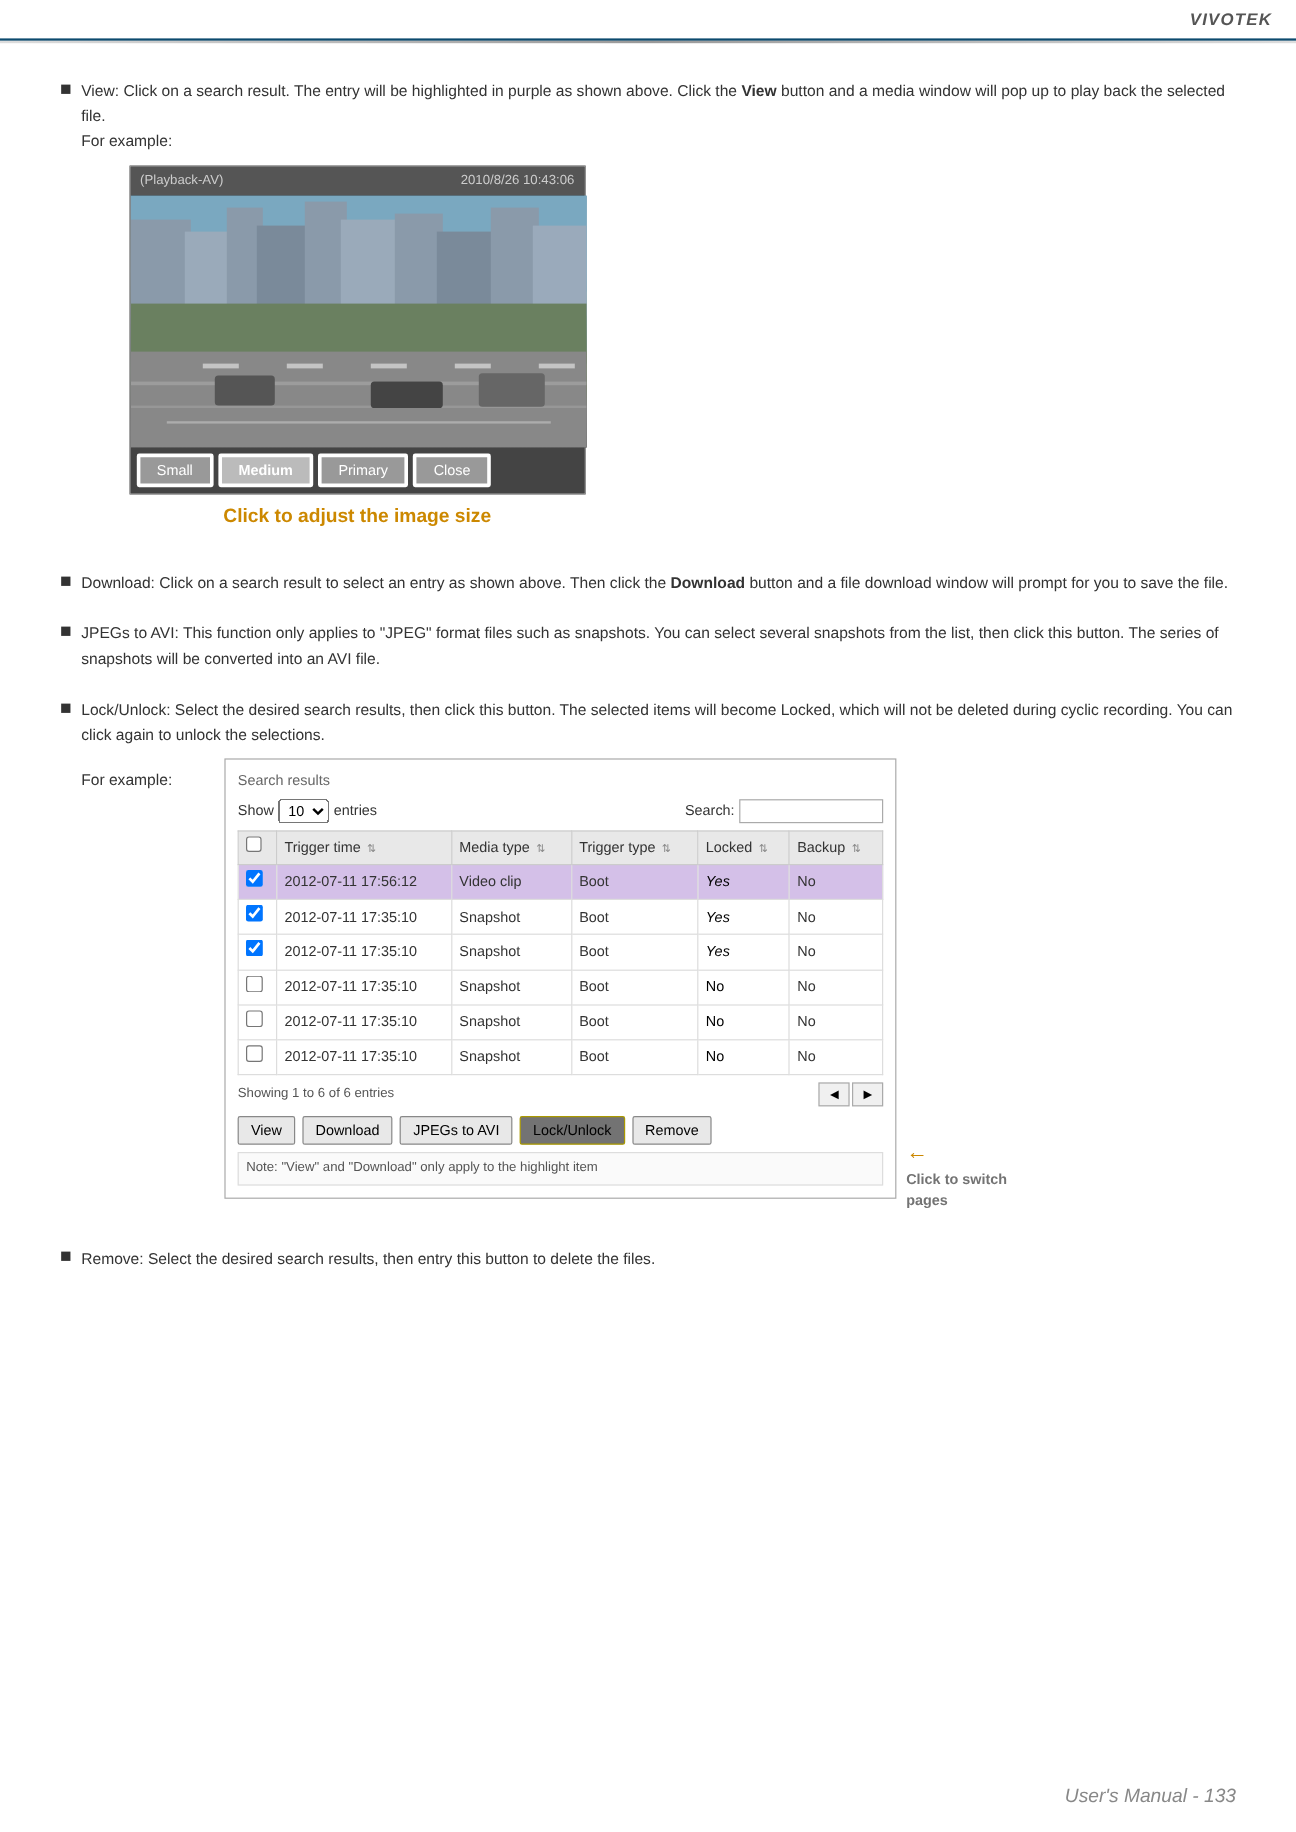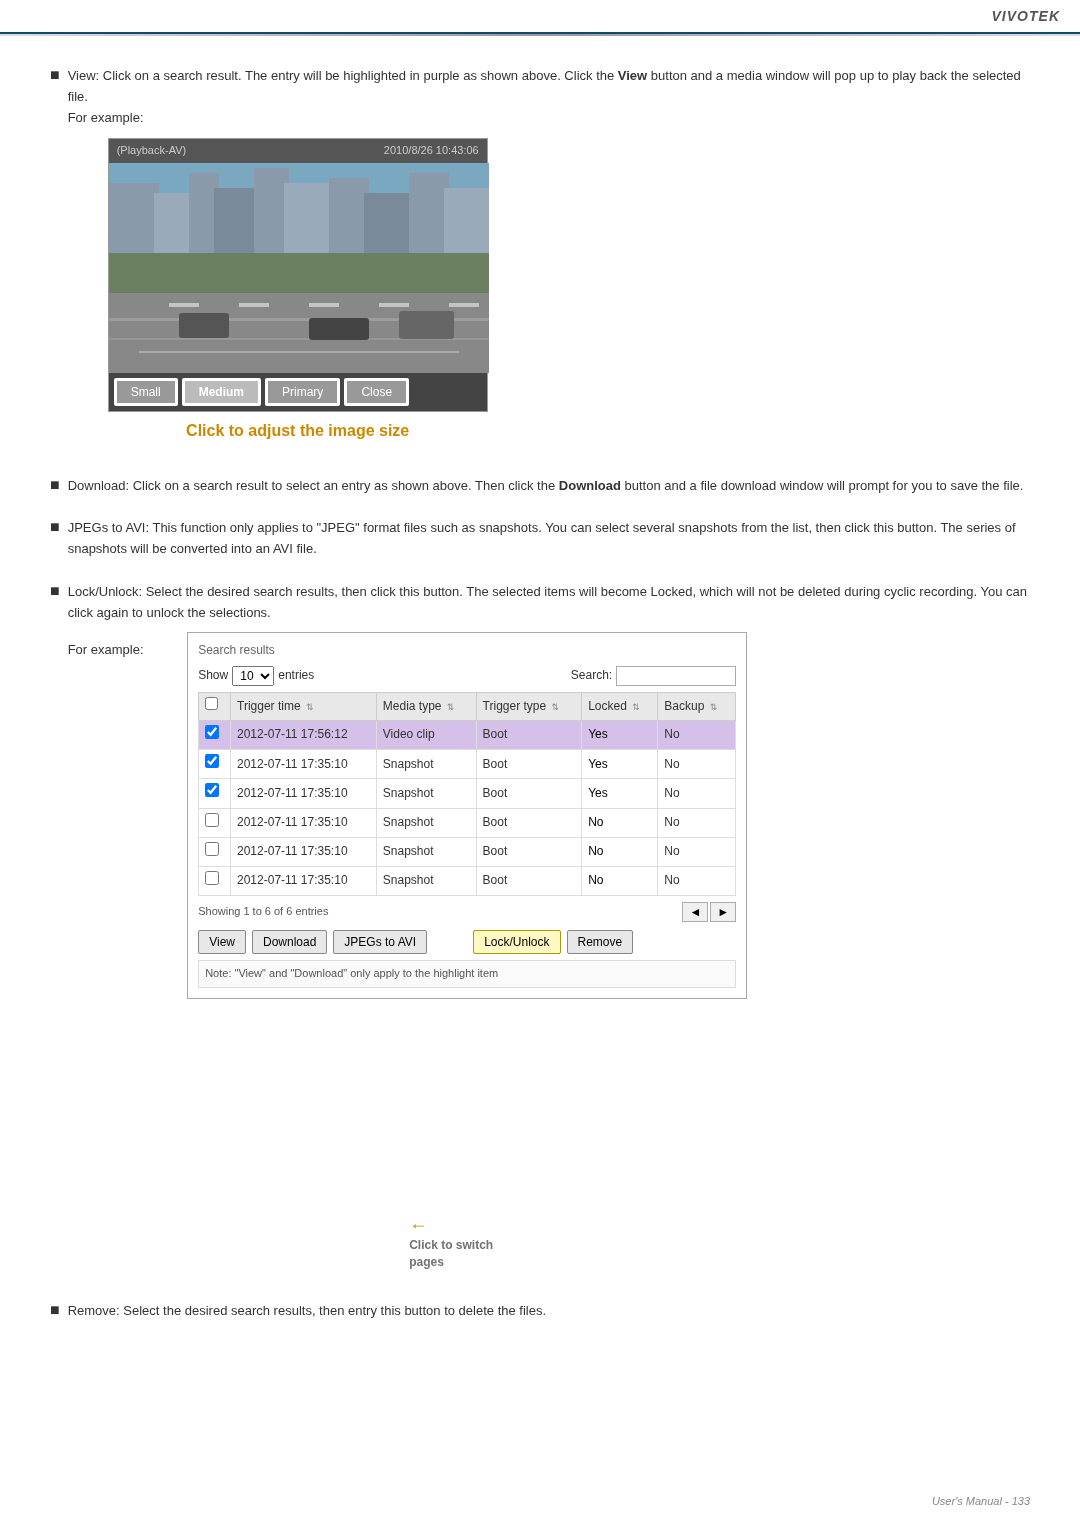--- a/index.html
+++ b/index.html
@@ -186,21 +186,21 @@
       padding: 4px 6px;
       vertical-align: middle;
     }
     .sr-table tr.highlighted {
       background: #d4c0e8;
     }
     .row-checkbox {
       width: 14px;
       height: 14px;
     }
-    .yes-text { color: #000; }
+    .yes-text { color: #000; font-style: italic; }
     .no-text { color: #000; }
 
     .sr-footer {
       display: flex;
       justify-content: space-between;
       align-items: center;
       margin-top: 6px;
     }
     .sr-showing {
       font-size: 11px;
@@ -226,23 +226,22 @@
     }
     .action-btn {
       padding: 4px 10px;
       font-size: 12px;
       border: 1px solid #888;
       background: #e8e8e8;
       cursor: pointer;
       border-radius: 2px;
     }
     .action-btn.lock-unlock {
-      background: #fef9c3;
+      background: #737373;
       border-color: #aa9900;
-      margin-left: 40px;
     }
     .sr-note {
       font-size: 11px;
       color: #555;
       margin-top: 6px;
       border: 1px solid #ddd;
       padding: 4px 6px;
       background: #fafafa;
     }
 
@@ -251,21 +250,21 @@
       margin-top: 30px;
     }
 
     
     .page-footer {
       position: absolute;
       bottom: 20px;
       right: 50px;
       font-style: italic;
       color: #888;
-      font-size: 11px;
+      font-size: 16px;
     }
 
     
     .top-divider {
       height: 2px;
       background: linear-gradient(to right, #ddd, #999, #ddd);
       margin-bottom: 0;
     }
   </style>
 </head>
@@ -352,21 +351,21 @@
   </div>
 
   <div class="bullet-item">
     <span class="bullet-dot">■</span>
     <div class="bullet-text">
       <span>Lock/Unlock: Select the desired search results, then click this button. The selected items will become Locked, which will not be deleted during cyclic recording. You can click again to unlock the selections.</span>
       <br>
       <span>For example:</span>
 
       
-      <div style="position:relative; display:inline-flex; align-items:center;flex-direction:column;">
+      <div style="position:relative; display:inline-flex; align-items:flex-end;">
         <div class="search-results-wrap">
           <div class="sr-title">Search results</div>
           <div class="sr-controls">
             <div class="sr-show">
               <span>Show</span>
               <select>
                 <option>10</option>
                 <option>25</option>
                 <option>50</option>
               </select>

